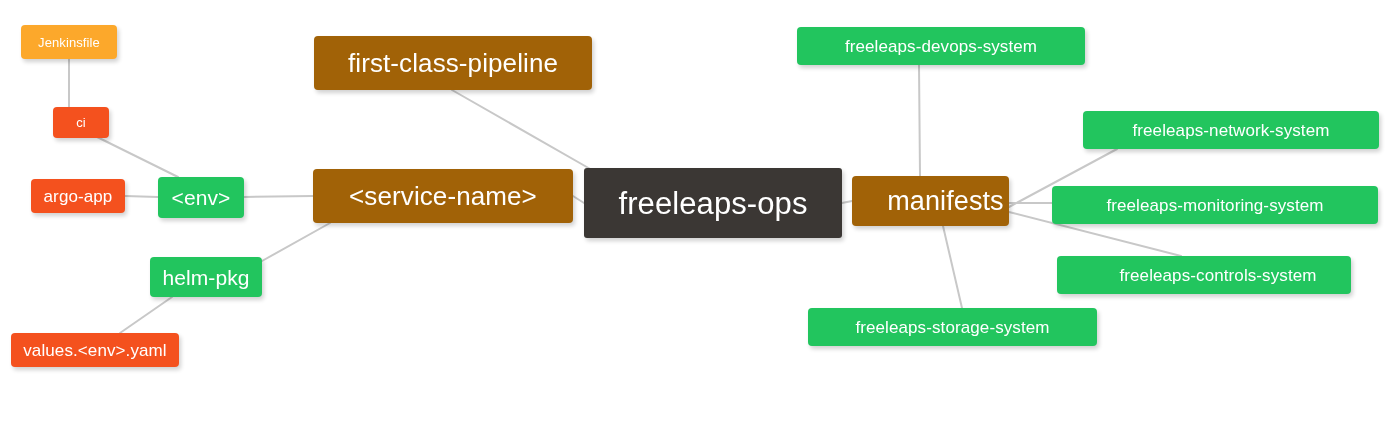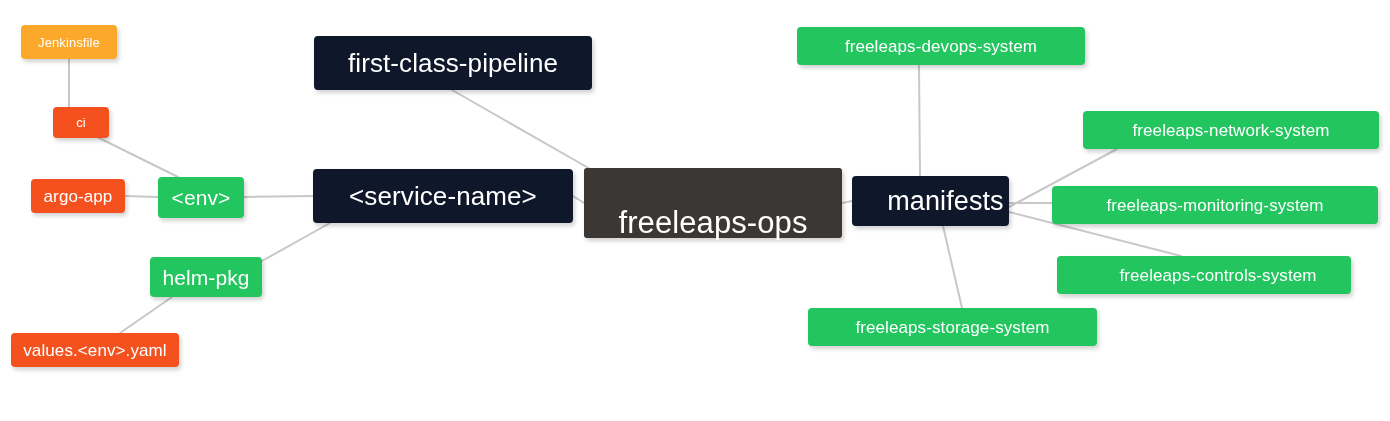--- a/index.html
+++ b/index.html
@@ -38,26 +38,26 @@
     box-shadow: 2px 3px 4px rgba(0,0,0,0.18);
     white-space: nowrap;
     line-height: 1;
     letter-spacing: 0.1px;
     user-select: none;
   }
   .node.root {
     background: #3b3734;
     border-radius: 3px;
   }
-  .node.blue   { background: #0f172a; }
+  .node.blue   { background: #a16207; }
   .node.green  { background: #22c55e; }
   .node.red    { background: #f4511e; }
   .node.orange { background: #fca82b; }
 
-  .node.lvl-root  { font-size: 31px; font-weight: 400; align-items: flex-end; }
+  .node.lvl-root  { font-size: 31px; font-weight: 400; }
   .node.lvl-1     { font-size: 26px; font-weight: 400; }
   .node.lvl-1b    { font-size: 27px; font-weight: 400; padding-left: 30px; }
   .node.lvl-2     { font-size: 21px; font-weight: 400; }
   .node.lvl-3     { font-size: 17px; font-weight: 400; }
   .node.lvl-4     { font-size: 13px; font-weight: 400; }
 </style>
 </head>
 <body>
 
 <div id="canvas">

